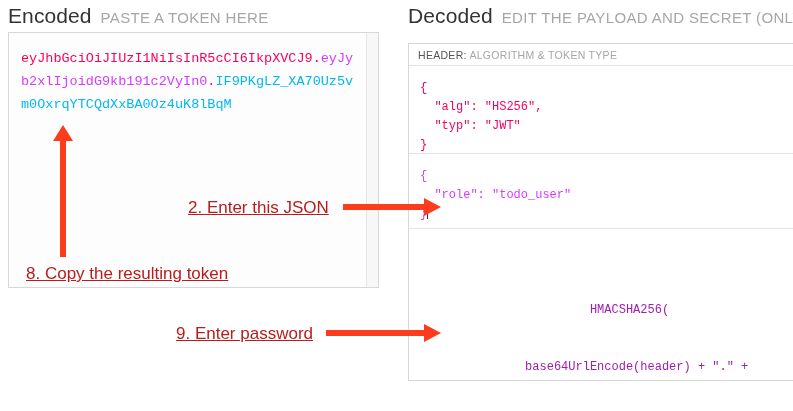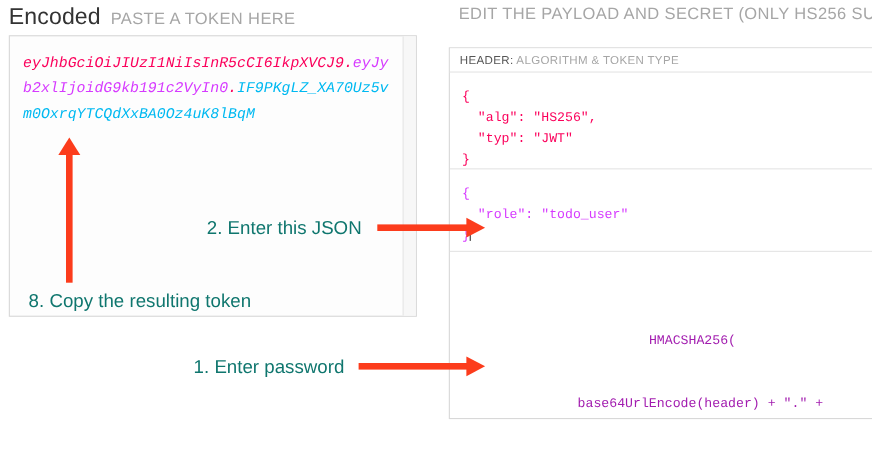--- a/index.html
+++ b/index.html
@@ -45,21 +45,20 @@
     background: #ffffff;
     border: 1px solid #d8d8d8;
     box-sizing: border-box;
   }
   #encoded-panel {
     left: 8px;
     top: 32px;
     width: 371px;
     height: 256px;
     background: #fdfdfd;
-    font-style: italic;
   }
   #decoded-panel {
     left: 408px;
     top: 43px;
     width: 432px;
     height: 338px;
   }
 
   
   .panel-scrollbar {
@@ -125,24 +124,25 @@
     display: inline-block;
     width: 1px;
     height: 13px;
     background: #333;
     vertical-align: -2px;
   }
 
   
   .annot-text {
     position: absolute;
-    color: #0f766e;
+    color: #b91c1c;
     font-size: 17px;
     font-family: "Liberation Sans", sans-serif;
     white-space: nowrap;
+    text-decoration: underline;
   }
   #annot-2-text { left: 188px; top: 198px; }
   #annot-3-text { left: 26px;  top: 264px; }
   #annot-1-text { left: 176px; top: 324px; }
 
   .arrow-h {
     position: absolute;
     height: 18px;
   }
   .arrow-h .shaft {
@@ -201,20 +201,21 @@
   <span class="title">Encoded</span>
   <span class="sub">PASTE A TOKEN HERE</span>
 </div>
 
 <div class="panel" id="encoded-panel">
   <div class="panel-scrollbar"></div>
   <div id="token-text"><span class="tok-header">eyJhbGciOiJIUzI1NiIsInR5cCI6IkpXVCJ9</span><span class="tok-dot">.</span><span class="tok-payload">eyJyb2xlIjoidG9kb191c2VyIn0</span><span class="tok-dot">.</span><span class="tok-sig">IF9PKgLZ_XA70Uz5vm0OxrqYTCQdXxBA0Oz4uK8lBqM</span></div>
 </div>
 
 <div class="col-header" id="decoded-header">
+  <span class="title">Decoded</span>
   <span class="sub">EDIT THE PAYLOAD AND SECRET (ONLY HS256 SUPPORTED)</span>
 </div>
 
 <div class="panel" id="decoded-panel">
 
   <div id="section-header-block">
     <div class="section-label"><span>HEADER:</span> <span class="muted">ALGORITHM &amp; TOKEN TYPE</span></div>
     <div class="section-body">{
   "alg": "HS256",
   "typ": "JWT"
@@ -243,17 +244,17 @@
   <div class="shaft"></div>
     <div class="head"></div>
 </div>
 
 <div class="annot-text" id="annot-3-text">8. Copy the resulting token</div>
 <div id="annot-3-arrow">
   <div class="head-v"></div>
     <div class="shaft-v"></div>
 </div>
 
-<div class="annot-text" id="annot-1-text">1. Enter password</div>
+<div class="annot-text" id="annot-1-text">9. Enter password</div>
 <div class="arrow-h" id="annot-1-arrow">
   <div class="shaft"></div>
     <div class="head"></div>
 </div>
 
 </body></html>

